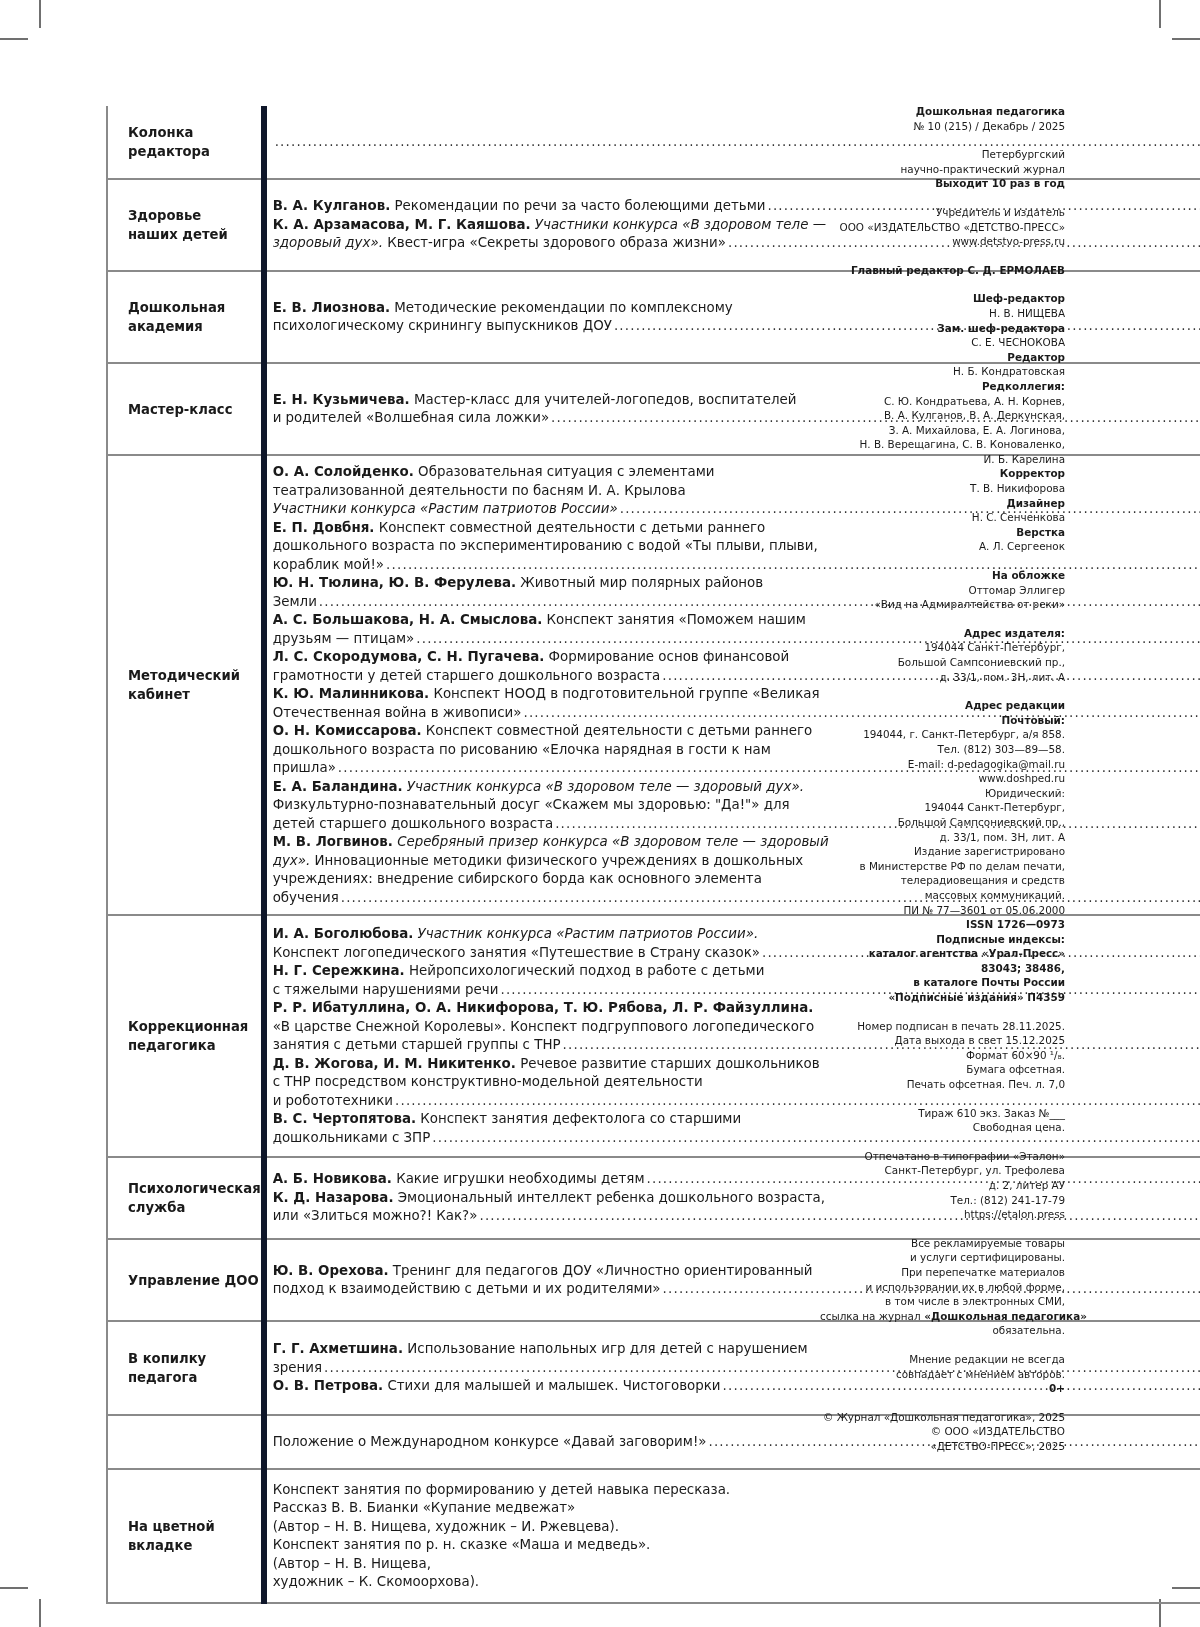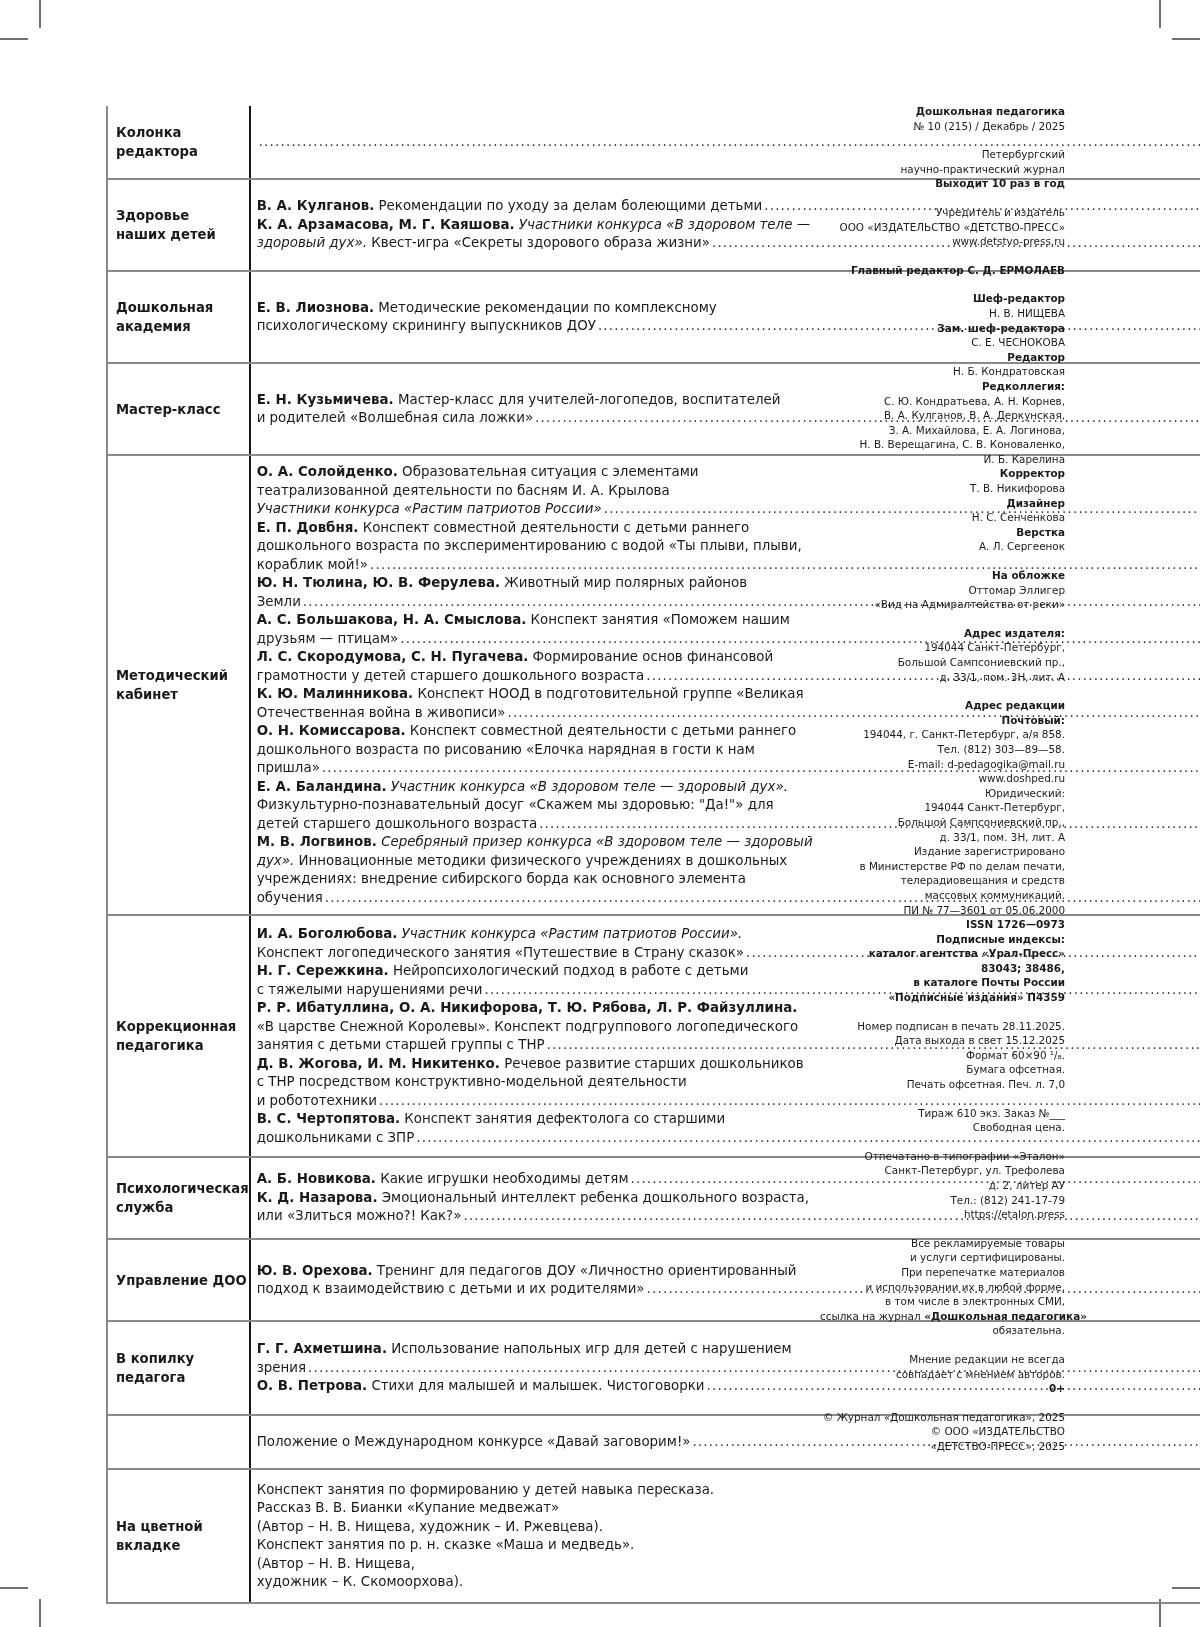--- a/index.html
+++ b/index.html
@@ -7,21 +7,21 @@
 
   
   .crop { position: absolute; background: #707070; }
   .cv { width: 2px; height: 28px; }
   .ch { width: 28px; height: 2px; }
 
   
   .toc { position: absolute; left: 106px; top: 106px; width: 702px; border-collapse: collapse; }
   .toc td { border-top: 2px solid #8a8a8a; border-bottom: 2px solid #8a8a8a; vertical-align: middle; padding: 0; }
   .toc tr:first-child td { border-top: none; }
-  .toc td.sec { width: 144px; border-left: 2px solid #8a8a8a; border-right: 2px solid #0f172a; padding-left: 8px; font-family: "DejaVu Sans", sans-serif; font-weight: bold; font-size: 13.2px; line-height: 19px; color: #1a1a1a; }
+  .toc td.sec { width: 144px; border-left: 2px solid #8a8a8a; border-right: 6px solid #0f172a; padding-left: 20px; font-family: "DejaVu Sans", sans-serif; font-weight: bold; font-size: 13.2px; line-height: 19px; color: #1a1a1a; }
   .toc td.ent { border-right: 2px solid #8a8a8a; padding: 6px 8px 6px 6px; font-family: "DejaVu Sans", sans-serif; font-size: 13.4px; line-height: 18.5px; color: #1a1a1a; }
   .toc tr.r0 td { height: 60px; }
   .toc tr.r1 td { height: 78px; }
   .toc tr.r2 td { height: 78px; }
   .toc tr.r3 td { height: 78px; }
   .toc tr.r4 td { height: 446px; }
   .toc tr.r5 td { height: 228px; }
   .toc tr.r6 td { height: 68px; }
   .toc tr.r7 td { height: 68px; }
   .toc tr.r8 td { height: 80px; }
@@ -73,21 +73,21 @@
         </td>
       </tr>
       <tr class="r1">
         <td class="sec">
           <div>Здоровье</div>
           <div>наших детей</div>
         </td>
         <td class="ent">
           <div class="entry">
             <div class="line">
-              <span class="txt"><span class="au">В. А. Кулганов.</span><span> Рекомендации по уходу за делам болеющими детьми </span></span>
+              <span class="txt"><span class="au">В. А. Кулганов.</span><span> Рекомендации по речи за часто болеющими детьми </span></span>
               <span class="dots"></span>
             </div>
           </div>
           <div class="entry">
             <div class="line">
               <span class="txt"><span class="au">К. А. Арзамасова, М. Г. Каяшова.</span><span class="it"> Участники конкурса «В здоровом теле —</span></span>
             </div>
             <div class="line">
               <span class="txt"><span class="it">здоровый дух».</span><span> Квест-игра «Секреты здорового образа жизни»</span></span>
               <span class="dots"></span>

